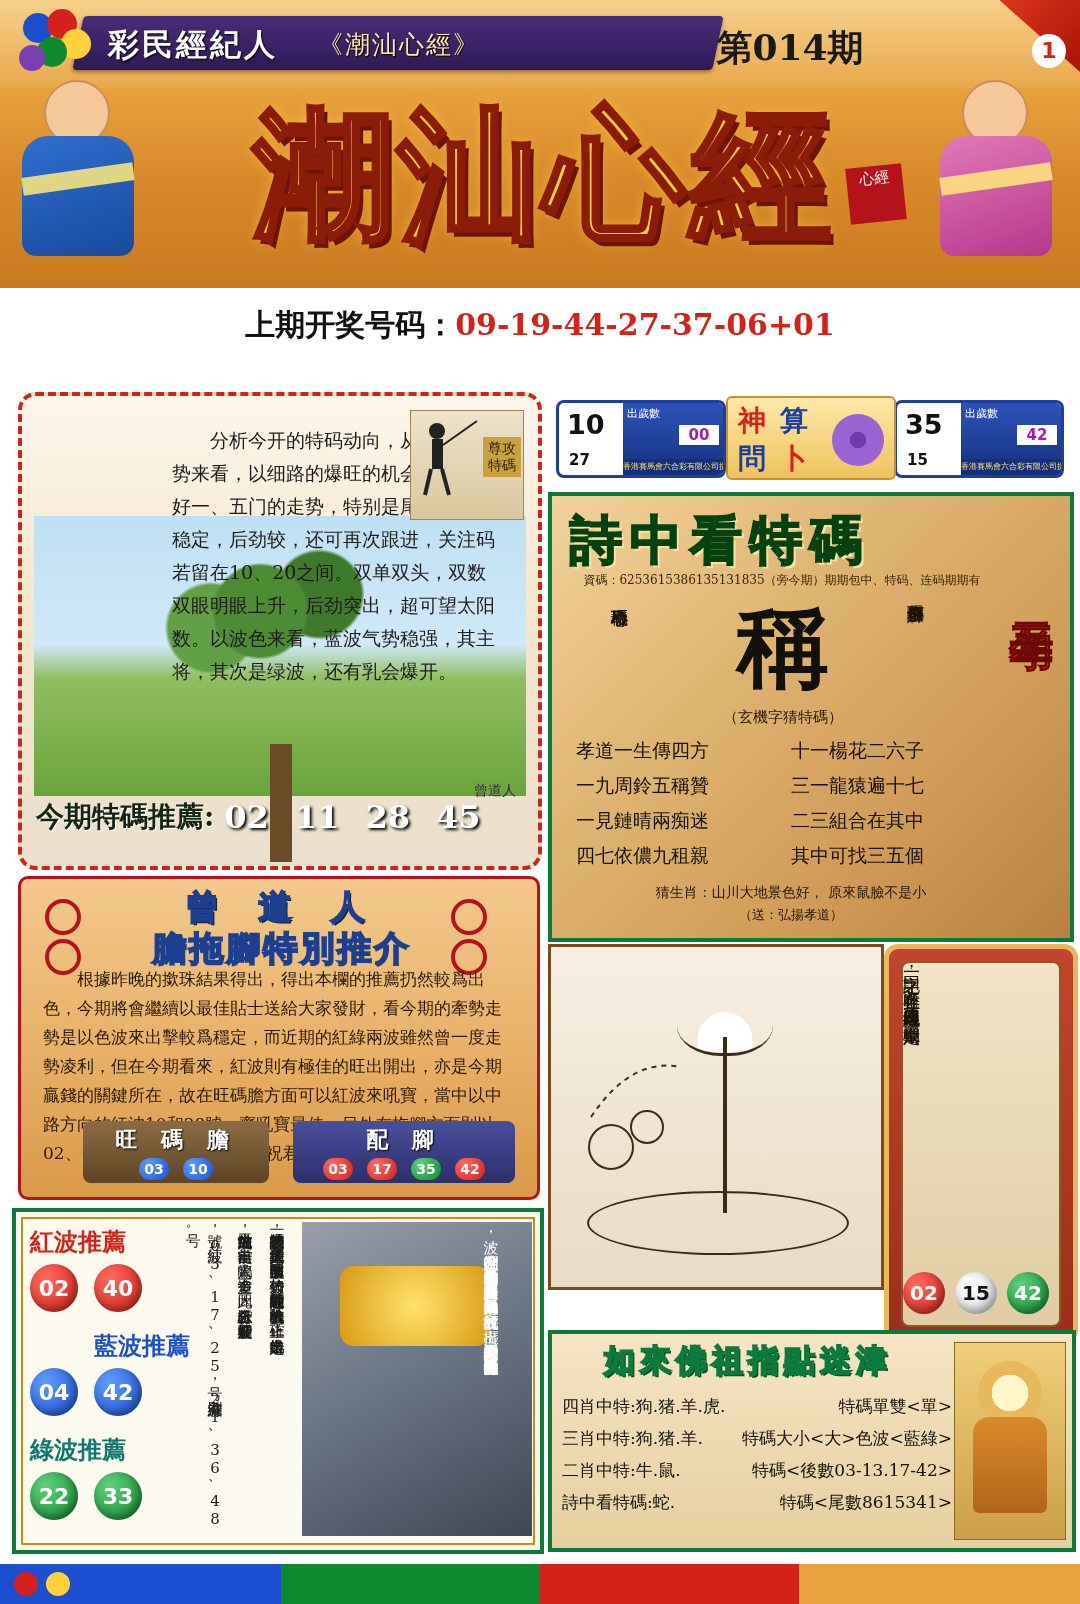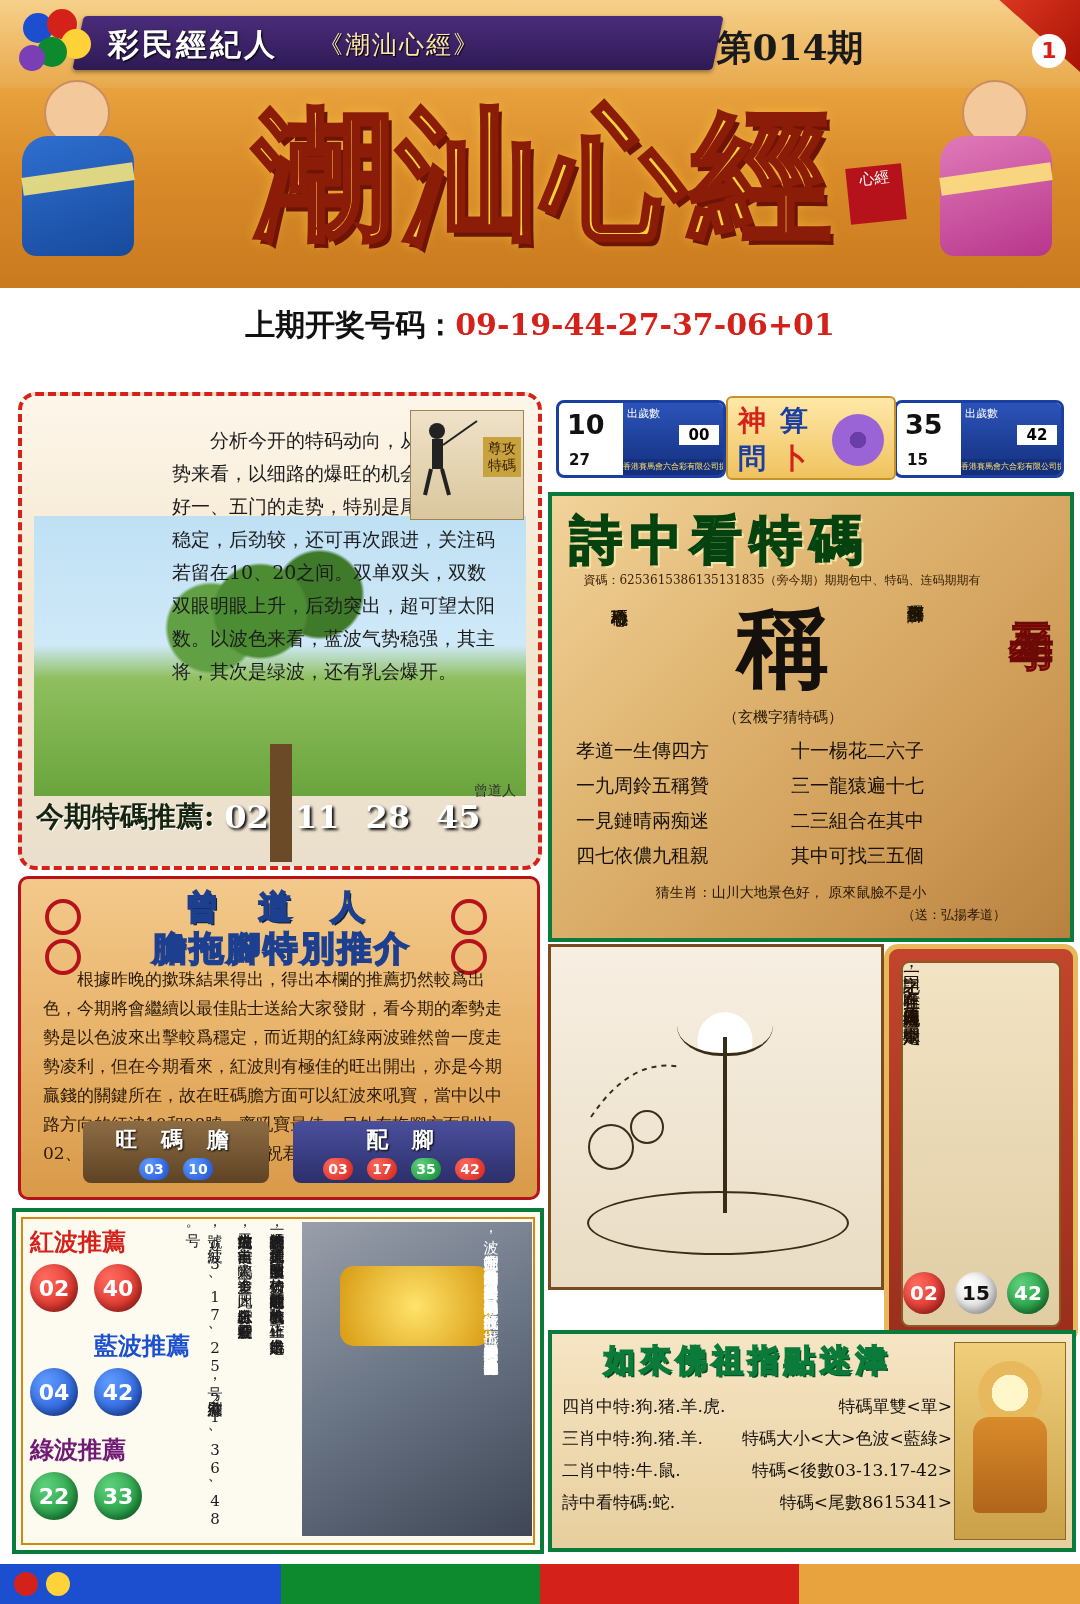--- a/index.html
+++ b/index.html
@@ -212,21 +212,21 @@
     position:absolute;left:12px;top:1208px;width:524px;height:338px;
     border:4px solid #0a7b3b;background:#fdfaf0;overflow:hidden;
   }
   .wave-inner{position:absolute;inset:5px;border:2px solid #cf8a12;}
   .wave-col{position:absolute;left:14px;top:14px;width:160px;}
   .wave-grp{margin-bottom:18px;}
   .wave-grp .t{
     font-family:"DejaVu Serif","Liberation Serif",serif;
     font-weight:bold;font-size:24px;margin-bottom:6px;
   }
-  .t-red{color:#d4211a;} .t-blue{color:#1b4fd0;text-align:right;} .t-green{color:#701a75;}
+  .t-red{color:#d4211a;} .t-blue{color:#1b4fd0;text-align:right;} .t-green{color:#0f766e;}
   .wave-grp .balls{display:flex;gap:16px;}
   .cball{
     width:48px;height:48px;border-radius:50%;
     color:#fff;font-weight:bold;font-size:22px;
     display:flex;align-items:center;justify-content:center;
     font-family:"DejaVu Sans","Liberation Sans",sans-serif;
     box-shadow:inset -3px -4px 8px rgba(0,0,0,.35);
   }
   .c-red{background:radial-gradient(circle at 32% 28%,#ff6a5e,#d4211a);}
   .c-blue{background:radial-gradient(circle at 32% 28%,#5e9bff,#1b4fd0);}
@@ -264,21 +264,21 @@
   .mc-sub{
     position:absolute;left:10px;bottom:6px;font-size:15px;color:#111;font-weight:bold;
   }
   .mc-right{
     position:absolute;right:0;top:0;width:92px;height:100%;
     background:linear-gradient(180deg,#2b53b8,#14307d);
     color:#fff;font-size:11px;padding-left:8px;
   }
   .mc-right .rw{position:absolute;left:4px;top:4px;font-size:11px;line-height:13px;}
   .mc-right .rbox{
-    position:absolute;right:4px;top:22px;width:40px;height:20px;background:#fff;color:#000000;
+    position:absolute;right:4px;top:22px;width:40px;height:20px;background:#fff;color:#a21caf;
     font-weight:bold;font-size:15px;text-align:center;line-height:20px;
   }
   .mc-right .strip{
     position:absolute;left:0;bottom:0;width:100%;height:16px;background:#14307d;
     color:#ffe36b;font-size:8px;line-height:16px;text-align:center;overflow:hidden;white-space:nowrap;
   }
   .shensuan{
     position:absolute;left:726px;top:396px;width:166px;height:80px;
     background:linear-gradient(180deg,#ffe8a8,#f0c25e);
     border:2px solid #c6922c;border-radius:6px;
@@ -342,21 +342,21 @@
     position:absolute;left:24px;top:242px;width:430px;
     display:grid;grid-template-columns:1fr 1fr;row-gap:9px;
     font-family:"DejaVu Serif","Liberation Serif",serif;
     font-size:19px;color:#17110a;
   }
   .poem-foot{
     position:absolute;left:24px;bottom:36px;width:430px;text-align:center;
     font-size:14px;color:#241705;font-family:"DejaVu Serif","Liberation Serif",serif;
   }
   .poem-foot2{
-    position:absolute;left:24px;bottom:14px;width:430px;text-align:right;
+    position:absolute;left:24px;bottom:14px;width:430px;text-align:center;
     font-size:13px;color:#241705;font-family:"DejaVu Serif","Liberation Serif",serif;
   }
   .poem-redv{
     position:absolute;right:12px;top:96px;
     writing-mode:vertical-rl;text-orientation:upright;
     font-family:"DejaVu Serif","Liberation Serif",serif;
     font-weight:bold;font-size:44px;line-height:52px;color:#d4211a;
     -webkit-text-stroke:1px #6b0a06;
     height:260px;
   }

